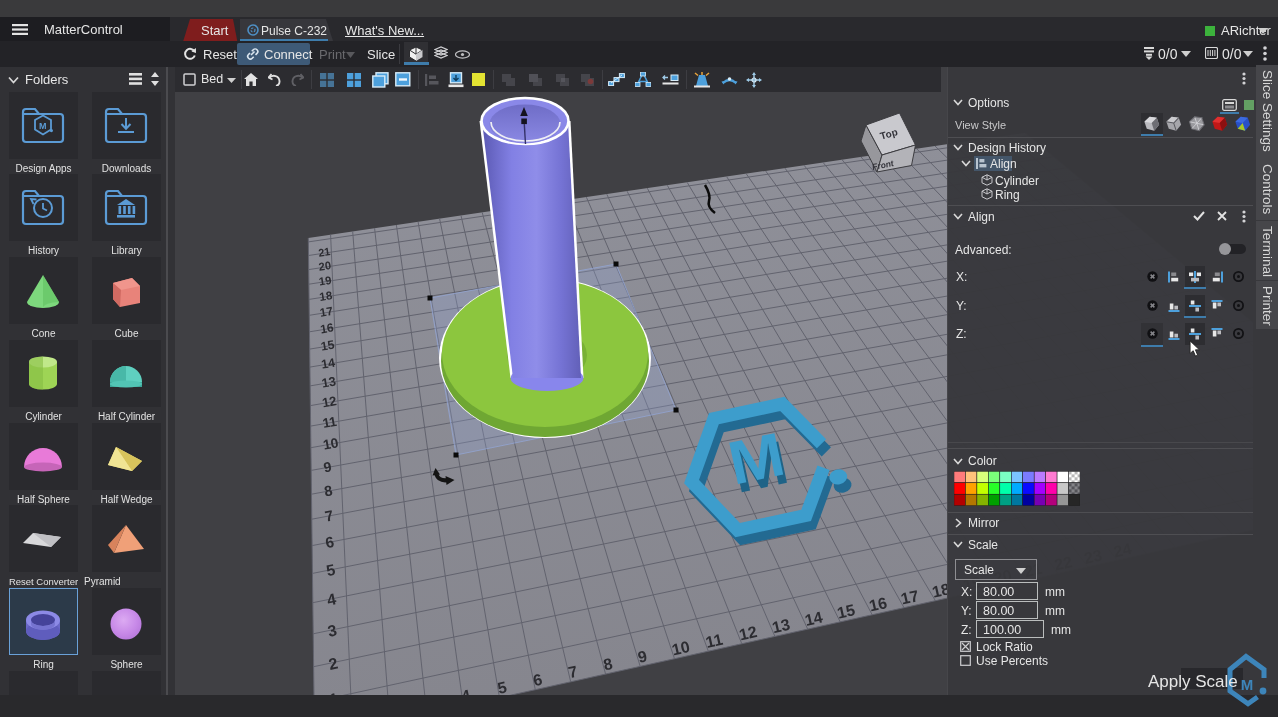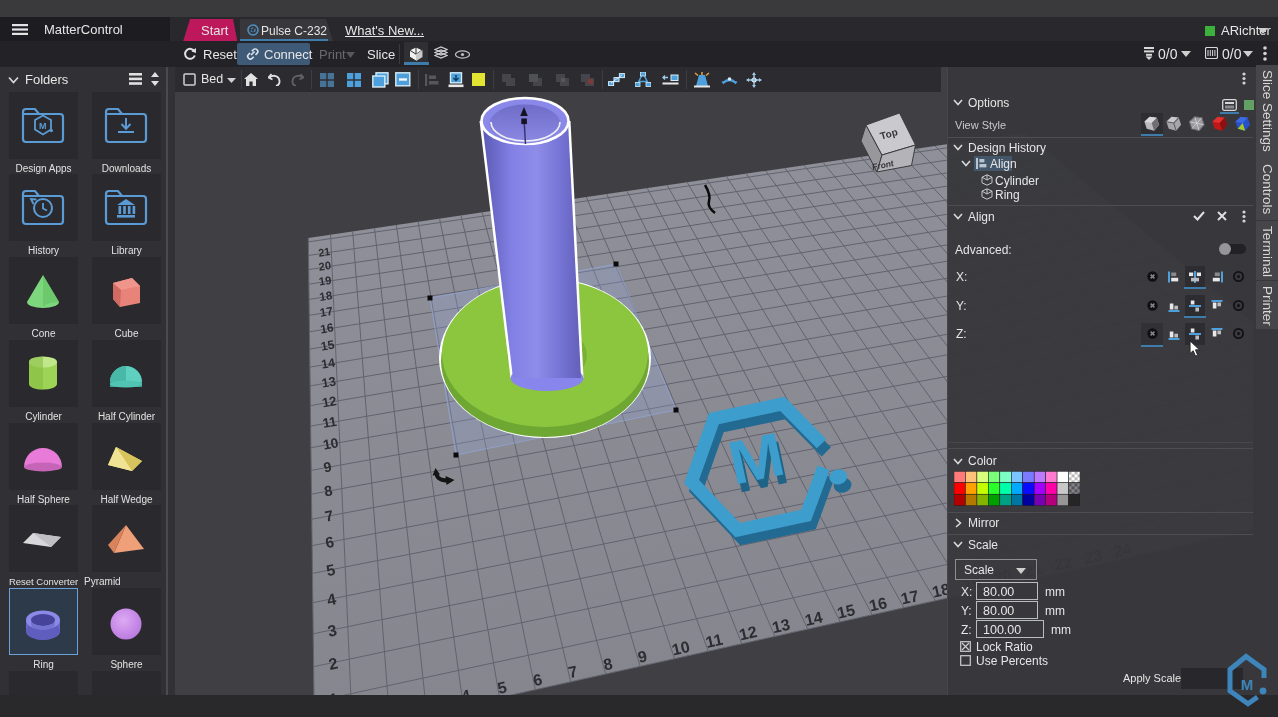--- a/index.html
+++ b/index.html
@@ -153,21 +153,21 @@
   <svg class="abs" style="left:12px;top:7px" width="16" height="11" viewBox="0 0 16 11">
         <g fill="#e4e4e4">
           <rect y="0" width="16" height="2.2"></rect>
           <rect y="4.4" width="16" height="2.2"></rect>
           <rect y="8.8" width="16" height="2.2"></rect>
         </g>
       </svg>
   <span class="abs txt" style="left:44px;top:5px;font-size:13px">MatterControl</span>
 </div>
 
-<div class="abs" style="left:179px;top:19px;width:61px;height:36px;background:#be185d;clip-path:polygon(11px 0,calc(100% - 7px) 0,100% 100%,0 100%)">
+<div class="abs" style="left:179px;top:19px;width:61px;height:36px;background:#7f1d1d;clip-path:polygon(11px 0,calc(100% - 7px) 0,100% 100%,0 100%)">
   <span class="abs txt" style="left:22px;top:4px;font-size:13px">Start</span>
 </div>
 <div class="abs" style="left:240px;top:19px;width:93px;height:22px;background:#37373c;clip-path:polygon(0 0,calc(100% - 7px) 0,100% 100%,0 100%)">
   <svg class="abs" style="left:7px;top:5px" width="12" height="12" viewBox="0 0 12 12">
         <circle cx="6" cy="6" r="5" fill="none" stroke="#4e8fc4" stroke-width="1.6"></circle>
         <circle cx="6" cy="6" r="2" fill="none" stroke="#4e8fc4" stroke-width="1.2" stroke-dasharray="2 1.4"></circle>
       </svg>
   <span class="abs txt" style="left:21px;top:5px;font-size:12px;white-space:nowrap">Pulse C-232</span>
 </div>
 <div class="abs" style="left:240px;top:39px;width:88px;height:2px;background:#3e7cab"></div>
@@ -671,21 +671,21 @@
 <span class="abs txt" style="left:1051px;top:623px;font-size:12px">mm</span>
 <svg class="abs" style="left:960px;top:641px" width="11" height="11" viewBox="0 0 11 11">
       <rect x="0.7" y="0.7" width="9.6" height="9.6" fill="none" stroke="#cdcdd0" stroke-width="1.2"></rect>
       <path d="M2 2 L9 9 M9 2 L2 9" stroke="#cdcdd0" stroke-width="1.2"></path>
     </svg>
 <span class="abs txt" style="left:976px;top:640px;font-size:12px">Lock Ratio</span>
 <svg class="abs" style="left:960px;top:655px" width="11" height="11" viewBox="0 0 11 11">
       <rect x="0.7" y="0.7" width="9.6" height="9.6" fill="none" stroke="#cdcdd0" stroke-width="1.2"></rect>
     </svg>
 <span class="abs txt" style="left:976px;top:654px;font-size:12px">Use Percents</span>
-<div class="abs" style="left:1181px;top:668px;width:62px;height:21px;background:#28282c"></div><span class="abs txt" style="left:1123px;top:672px;font-size:11px;white-space:nowrap;z-index:40">Apply Scale</span>
+<div class="abs" style="left:1181px;top:668px;width:62px;height:21px;background:#28282c"></div><span class="abs txt" style="left:1148px;top:672px;font-size:17px;white-space:nowrap;z-index:40">Apply Scale</span>
 
 <svg class="abs" style="left:1222px;top:648px;z-index:30" width="50" height="60" viewBox="0 0 50 60">
       <path d="M42 30 L42 21.5 L24 8.5 L8 21.5 L8 43 L26 55.8 L35.5 49" fill="none" stroke="#3d85ba" stroke-width="5" stroke-linejoin="miter"></path>
       <circle cx="41" cy="43" r="3.4" fill="#3d85ba"></circle>
       <text x="25" y="41.5" font-family="Liberation Sans, sans-serif" font-size="15" font-weight="bold" fill="#3d85ba" text-anchor="middle">M</text>
     </svg>
 
 
 <div class="abs" style="left:0;top:695px;width:1278px;height:22px;background:#29292c"></div>
 

